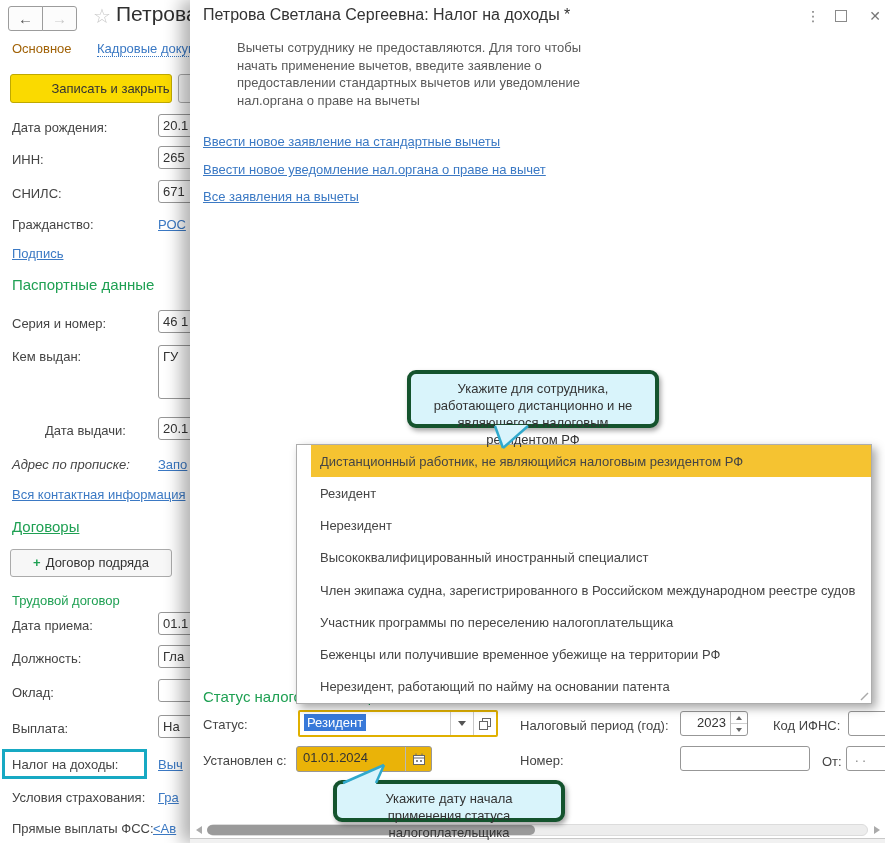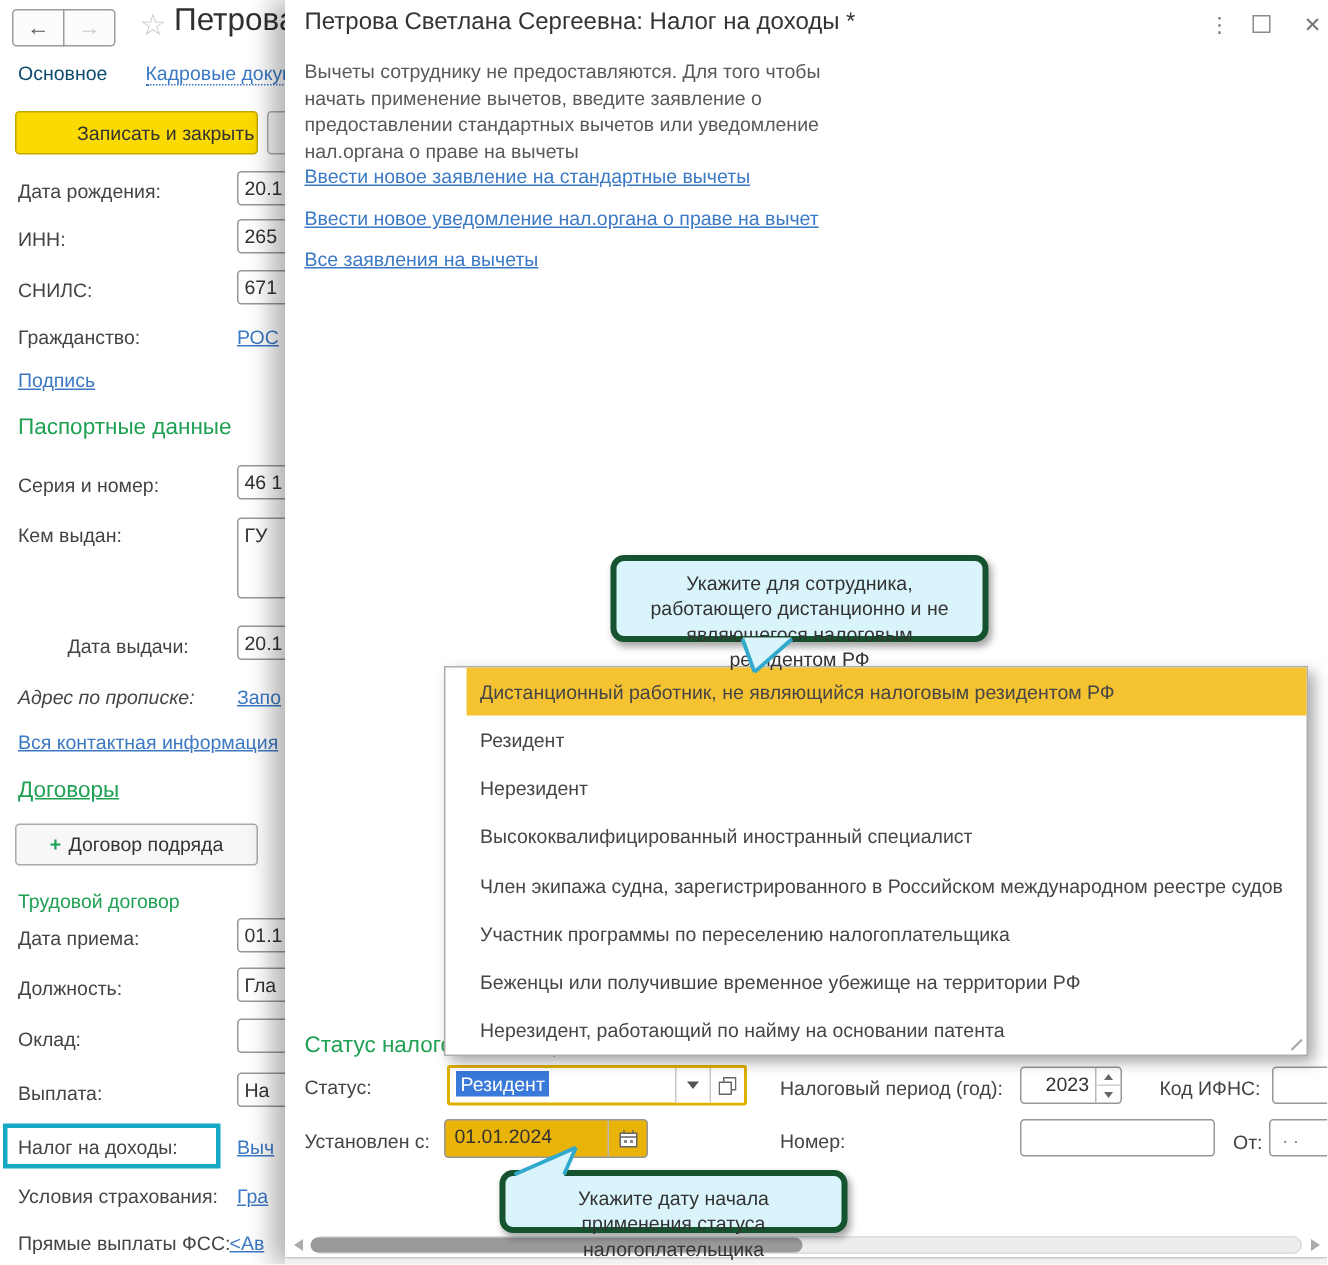--- a/index.html
+++ b/index.html
@@ -14,39 +14,39 @@
   .fld { position:absolute; height:23px; border:1px solid #979797; border-radius:3px;
          background:#fff; font-size:13px; color:#333; padding:3px 4px; overflow:hidden; white-space:nowrap; }
   .lnk { position:absolute; font-size:13px; color:#3b79c4; text-decoration:underline;
          white-space:nowrap; cursor:pointer; }
   .ghead { position:absolute; font-size:15px; color:#1fa053; white-space:nowrap; }
   .gsub  { position:absolute; font-size:13px; color:#1fa053; white-space:nowrap; }
   .navbtn { position:absolute; width:35px; height:25px; background:#fcfcfc;
             border:1px solid #9c9c9c; text-align:center; line-height:23px; font-size:15px; }
   .star { position:absolute; font-size:20px; color:#c8c8c8; }
   .bigtitle { position:absolute; font-size:21px; color:#2f2f2f; white-space:nowrap; }
-  .tab { position:absolute; font-size:13px; color:#0c4a6e; white-space:nowrap;text-align:center; }
+  .tab { position:absolute; font-size:13px; color:#a16207; white-space:nowrap;text-align:center; }
   .dotlnk { position:absolute; font-size:13px; color:#3b79c4; white-space:nowrap;
             border-bottom:1px dotted #3b79c4; cursor:pointer; }
   .ybtn { position:absolute; background:#fada00; border:1px solid #bfa900; border-radius:3px;
           font-size:13px; color:#333; text-align:center; line-height:27px; cursor:pointer; }
   .gbtn { position:absolute; background:#f7f7f7; border:1px solid #ababab; border-radius:3px;
           font-size:13px; color:#333; cursor:pointer; }
   .tealbox { position:absolute; border:3px solid #17a9c3; background:transparent; }
   .ta { position:absolute; border:1px solid #979797; border-radius:3px; background:#fff;
         font-size:13px; color:#333; padding:3px 4px; overflow:hidden; }
   
   #modal { position:absolute; left:190px; top:0; width:695px; height:843px; background:#fff;
            box-shadow:-9px 0 16px rgba(0,0,0,0.30); overflow:hidden; }
   .mtitle { position:absolute; font-size:16px; color:#333; white-space:nowrap; }
   .winbtn { position:absolute; font-size:14px; color:#777; cursor:pointer; text-align:center; width:22px; }
   .maxbox { position:absolute; width:12px; height:12px; border:1px solid #8a8a8a; cursor:pointer; }
-  .info { position:absolute; font-size:13px; color:#595959; line-height:17.5px; }
+  .info { position:absolute; font-size:13px; color:#595959; line-height:17.5px;margin-left:34px; }
   .mlnk { position:absolute; font-size:13px; color:#3b79c4; text-decoration:underline;
-          white-space:nowrap; cursor:pointer; }
+          white-space:nowrap; cursor:pointer;margin-top:24px; }
   .tooltip { position:absolute; background:#d9f4fb; border:4px solid #14532d; border-radius:9px;
              box-shadow:2px 3px 5px rgba(0,0,0,0.35); font-size:13px; color:#333;
              text-align:center; padding:6px 10px; line-height:17px; z-index:40; }
   #dropdown { position:absolute; left:106px; top:444px; width:576px; height:260px; background:#fff;
               border:1px solid #adadad; box-shadow:4px 4px 9px rgba(0,0,0,0.35); z-index:30;
               display:flex; flex-direction:column;padding-left:14px; }
   .ddrow { flex:1; display:flex; align-items:center; padding-left:9px; font-size:13px;
            color:#454545; cursor:pointer; white-space:nowrap; overflow:hidden; }
   .ddrow.sel { background:#f5c331; }
   .combo { position:absolute; left:108px; top:710px; width:200px; height:27px;

